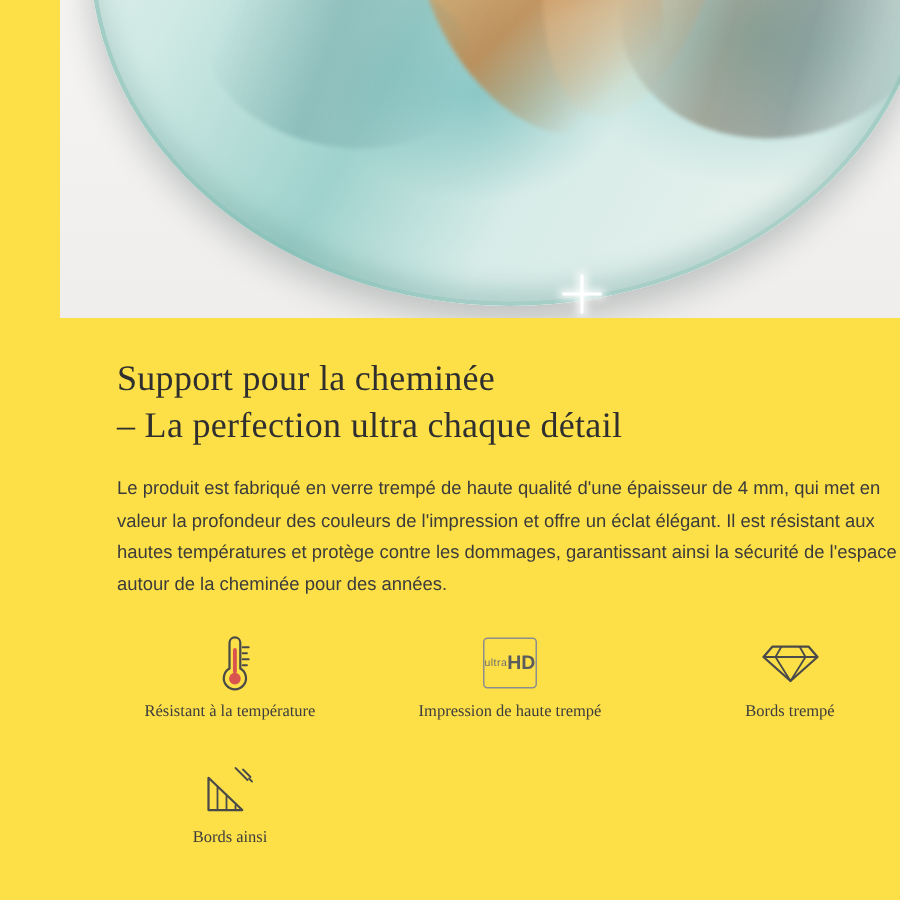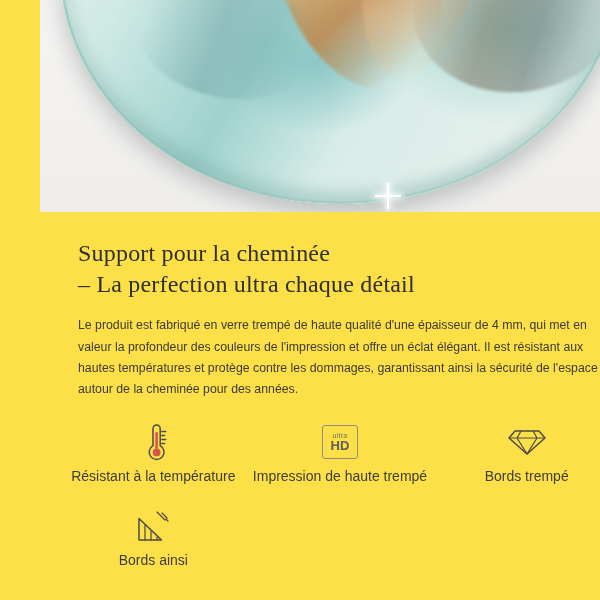--- a/index.html
+++ b/index.html
@@ -153,32 +153,32 @@
     height: 76px;
   }
   .feature-icon {
     height: 40px;
     display: flex;
     align-items: center;
     justify-content: center;
     margin-bottom: 6px;
   }
   .feature-label {
-    font-size: 14px;
+    font-size: 11px;
     color: #3d3d3d;
     text-align: center;
     line-height: 1.2;
+    font-family: Liberation Serif, serif;
   }
   .hd-badge {
     width: 34px;
     height: 32px;
     border: 1.6px solid #8d8d8d;
     border-radius: 3px;
     display: flex;
-    flex-direction: column;
     align-items: center;
     justify-content: center;
     color: #6f6f6f;
   }
   .hd-badge .u {
     font-size: 7px;
     line-height: 1;
     letter-spacing: 0.3px;
   }
   .hd-badge .hd {

